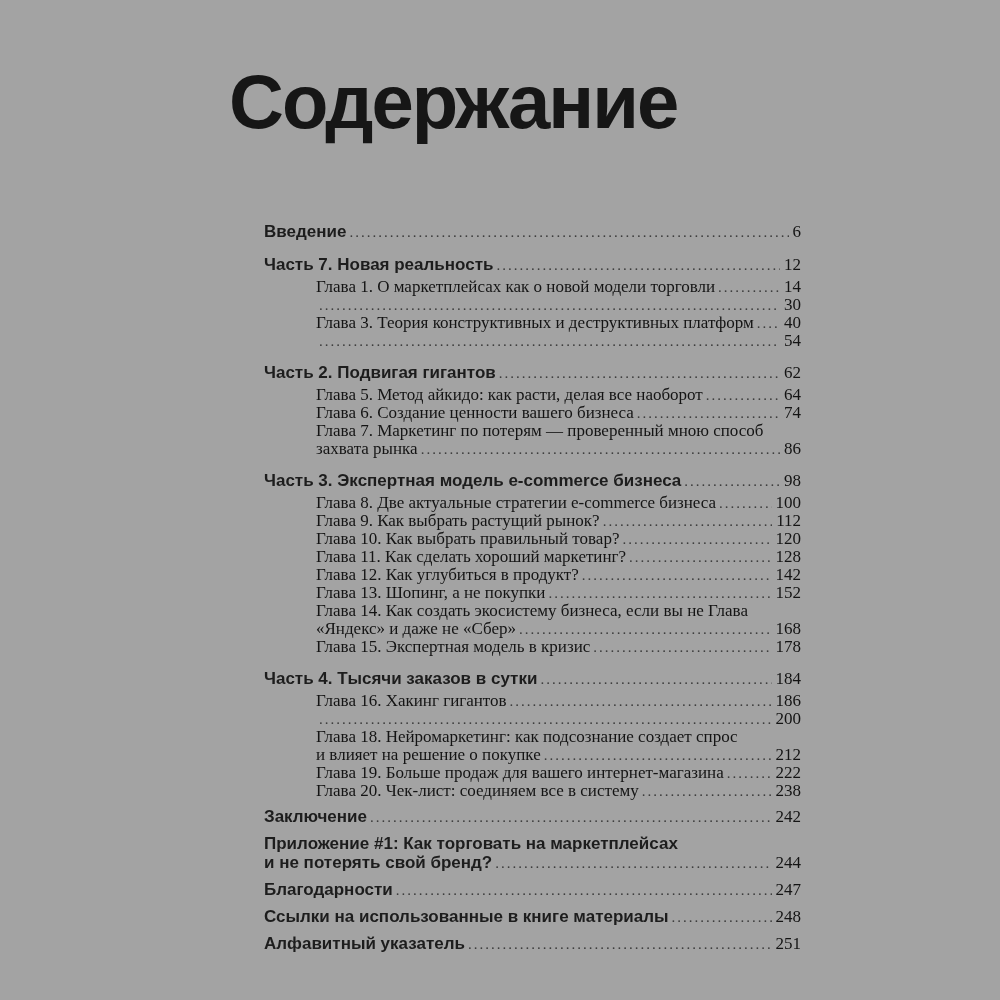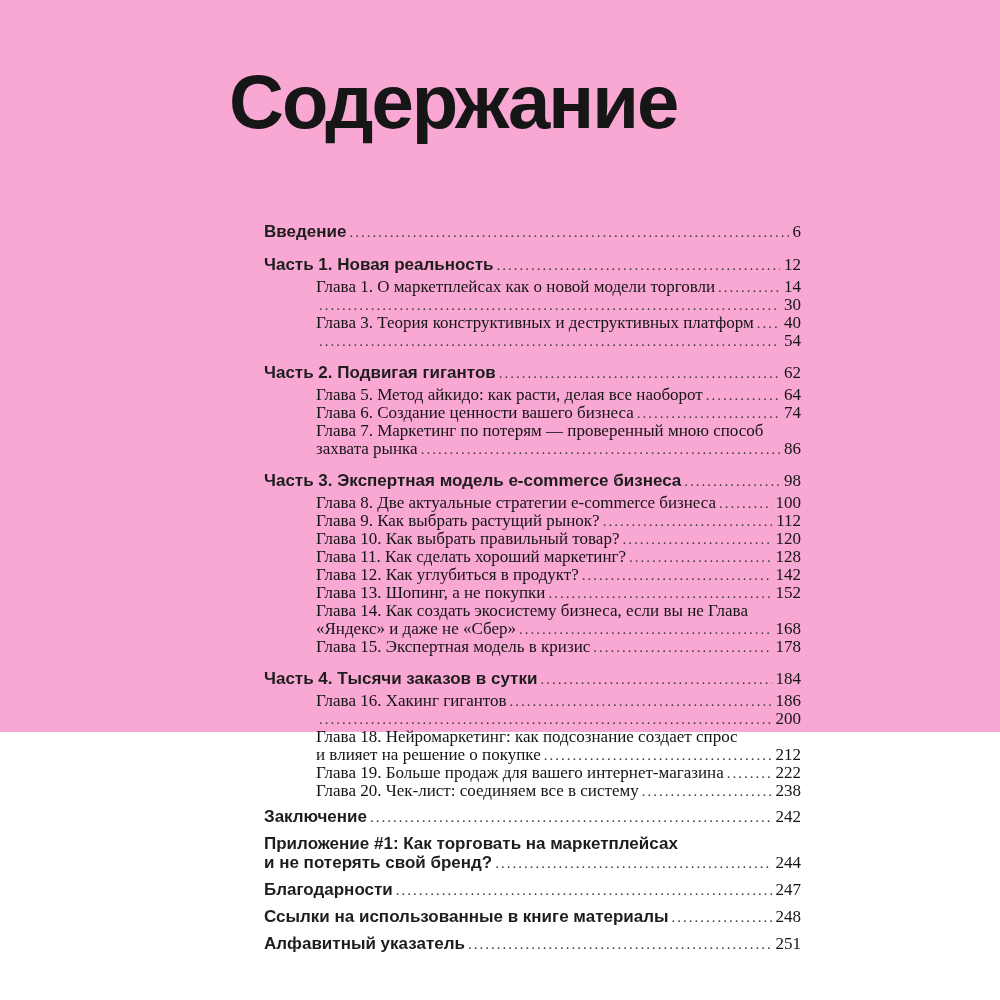--- a/index.html
+++ b/index.html
@@ -4,22 +4,22 @@
 <style>
   html, body { margin: 0; padding: 0; }
   body {
     width: 1000px; height: 1000px;
     background: #ffffff;
     font-family: "Liberation Sans", sans-serif;
     overflow: hidden;
   }
   .sheet {
     position: relative;
-    width: 1000px; height: 732px;
-    background: #f9a8d4;
+    width: 1000px; height: 1000px;
+    background: #a3a3a3;
     color: #1d1d1d;
   }
   .doc-title {
     position: absolute;
     left: 229px; top: 58px;
     margin: 0;
     font-size: 76px;
     font-weight: 700;
     letter-spacing: -2px;
     color: #161616;
@@ -88,21 +88,21 @@
   <div class="toc">
       <div class="entry section">
         <div class="row">
           <span class="label">Введение</span>
           <span class="leader"></span>
           <span class="page-num">6</span>
         </div>
       </div>
       <div class="entry section part">
         <div class="row">
-          <span class="label">Часть 1. Новая реальность</span>
+          <span class="label">Часть 7. Новая реальность</span>
           <span class="leader"></span>
           <span class="page-num">12</span>
         </div>
       </div>
       <div class="entry chapter">
         <div class="row">
           <span class="label">Глава 1. О маркетплейсах как о новой модели торговли</span>
           <span class="leader"></span>
           <span class="page-num">14</span>
         </div>

